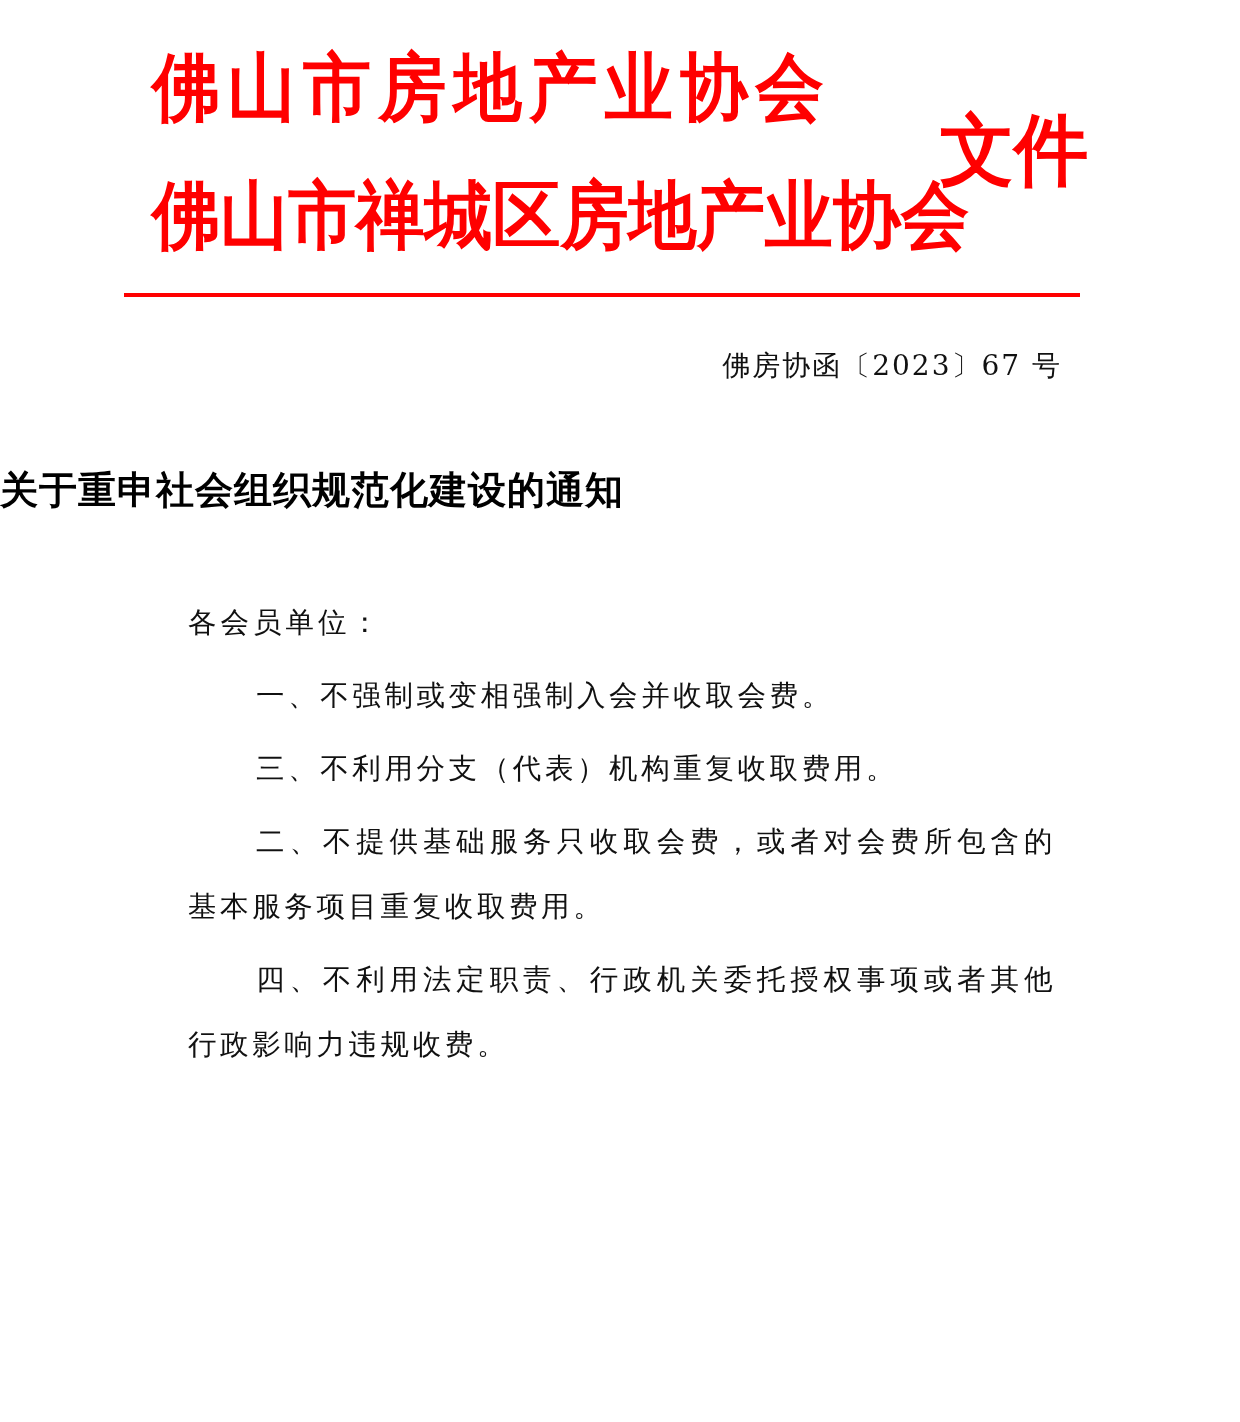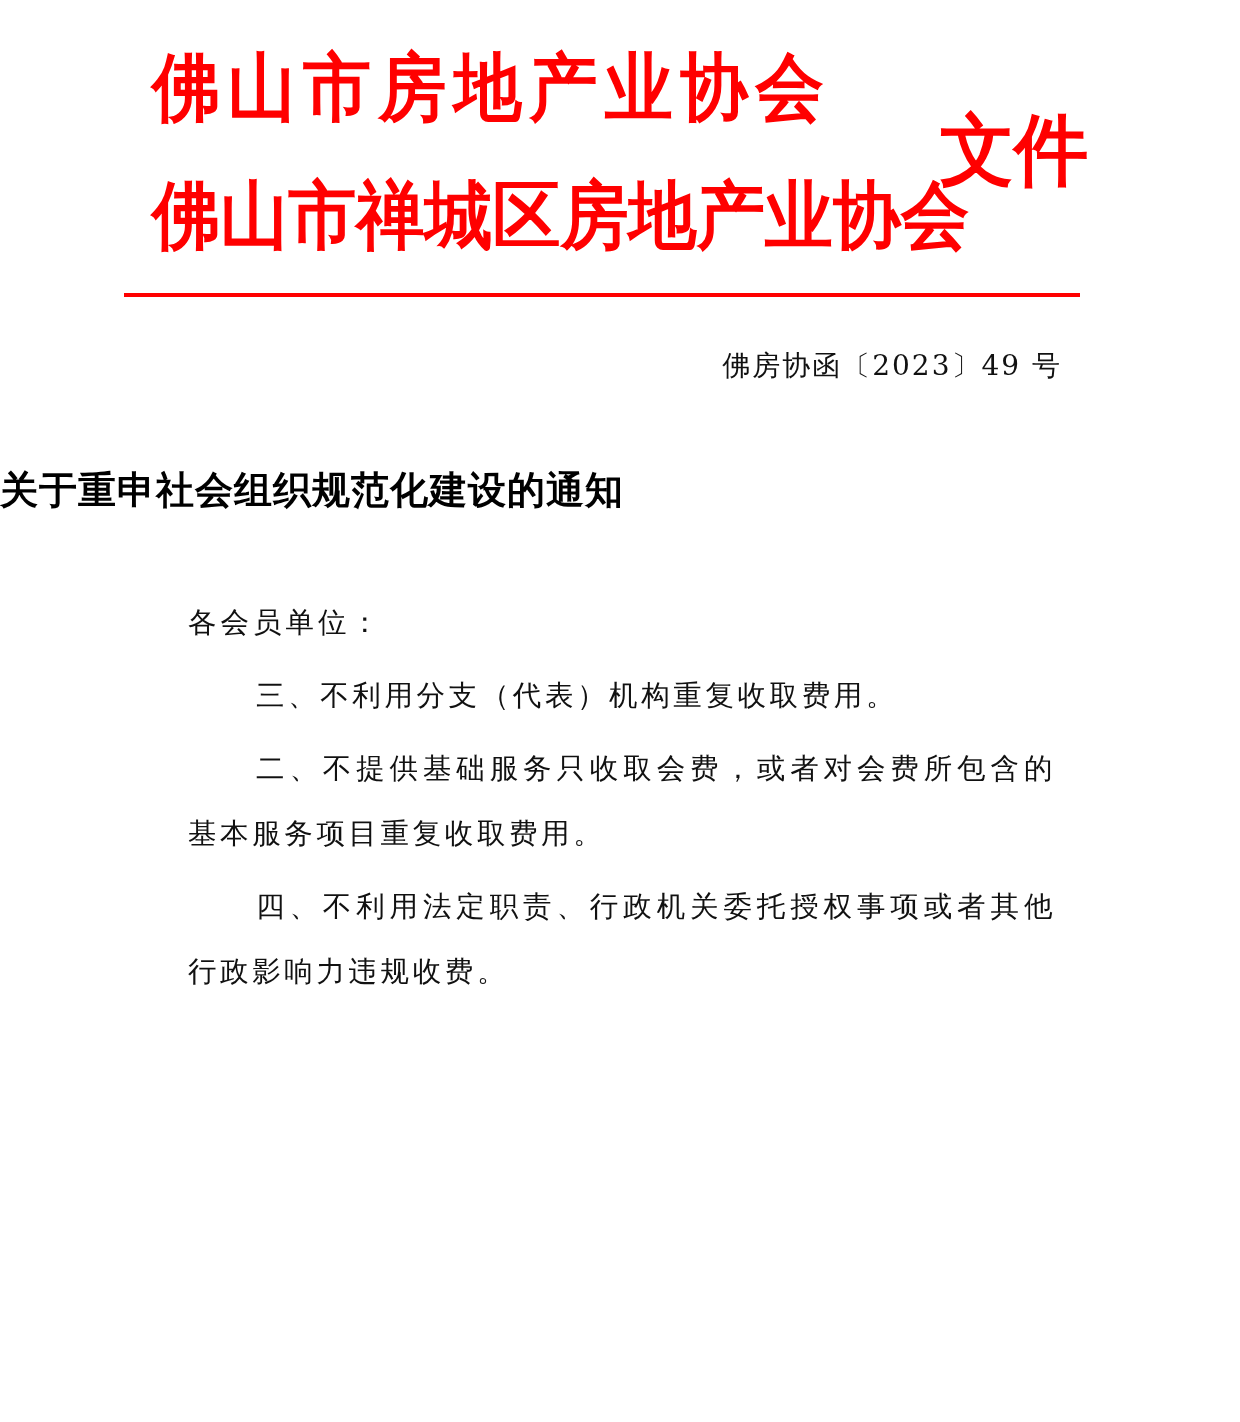--- a/index.html
+++ b/index.html
@@ -17,24 +17,25 @@
 </style>
 </head>
 <body>
 
 <div>
   <div class="hdr-line1">佛山市房地产业协会</div>
   <div class="hdr-line2">佛山市禅城区房地产业协会</div>
   <div class="hdr-file">文件</div>
   <div class="red-rule"></div>
 
-  <div class="doc-no">佛房协函〔2023〕49 号</div>
+  <div class="doc-no">佛房协函〔2023〕67 号</div>
 
   <div class="doc-title">关于重申社会组织规范化建设的通知</div>
 
   <div class="body-text">
     <p class="p salute">各会员单位：</p>
+    <p class="p indent">一、不强制或变相强制入会并收取会费。</p>
     <p class="p indent">三、不利用分支（代表）机构重复收取费用。</p>
     <p class="p indent">二、不提供基础服务只收取会费，或者对会费所包含的基本服务项目重复收取费用。</p>
     <p class="p indent">四、不利用法定职责、行政机关委托授权事项或者其他行政影响力违规收费。</p>
 
   </div>
 </div>
 
 </body></html>

